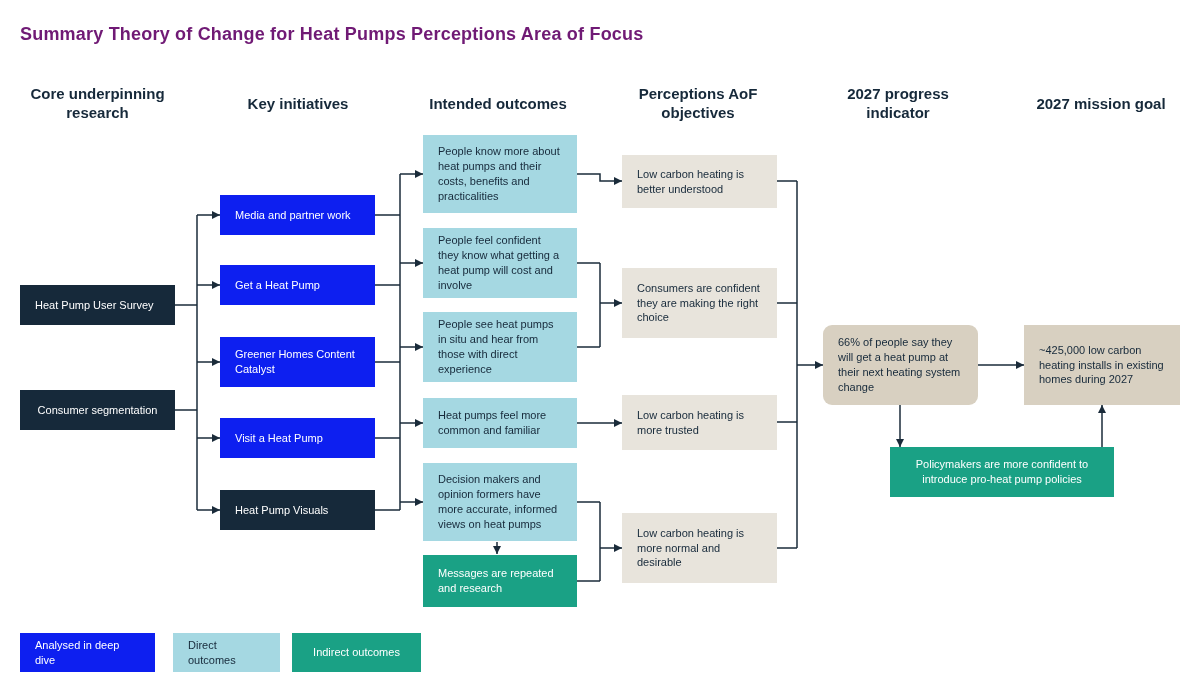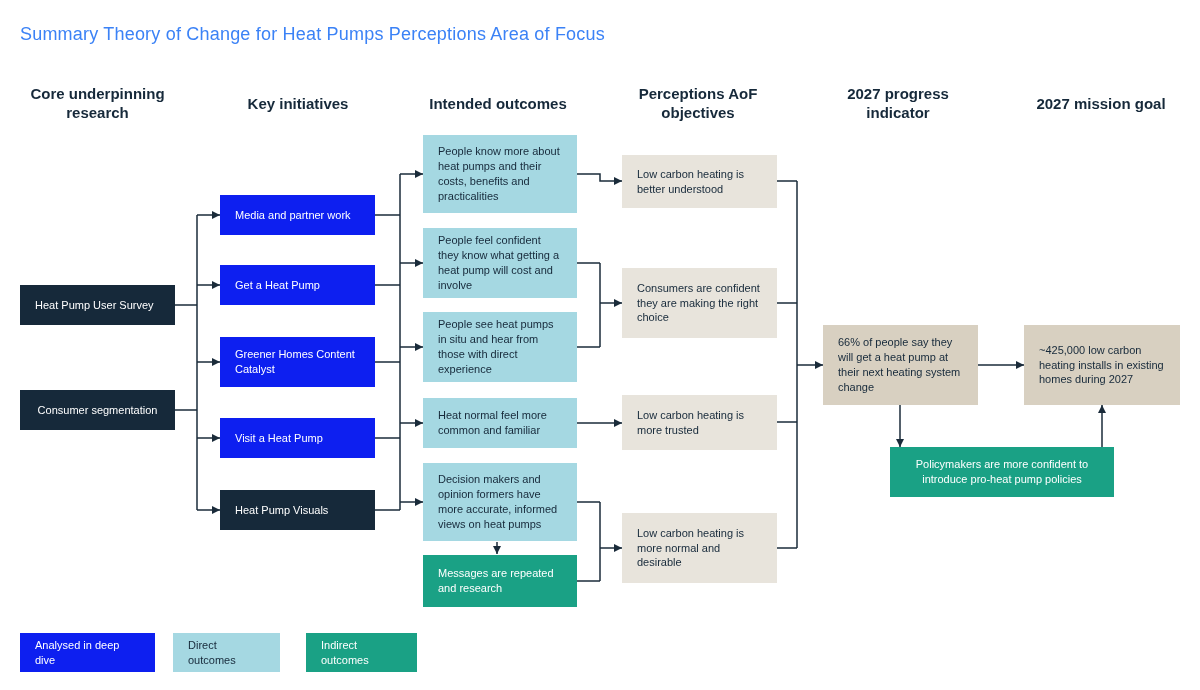--- a/index.html
+++ b/index.html
@@ -10,22 +10,22 @@
     width: 1200px;
     height: 690px;
     background: #ffffff;
     overflow: hidden;
   }
   .title {
     position: absolute;
     left: 20px;
     top: 24px;
     font-size: 18px;
-    font-weight: 400;
-    color: #3b82f6;
+    font-weight: 700;
+    color: #701a75;
     letter-spacing: 0.2px;
   }
   .col-header {
     position: absolute;
     font-size: 15px;
     font-weight: 700;
     color: #16293a;
     text-align: center;
     line-height: 1.25;
   }
@@ -153,21 +153,21 @@
   <div class="node lightblue" style="left:423px; top:135px; width:154px; height:78px;">
     <span>People know more about heat pumps and their costs, benefits and practicalities</span>
   </div>
   <div class="node lightblue" style="left:423px; top:312px; width:154px; height:70px;">
     <span>People see heat pumps in situ and hear from those with direct experience</span>
   </div>
   <div class="node lightblue" style="left:423px; top:228px; width:154px; height:70px;">
     <span>People feel confident they know what getting a heat pump will cost and involve</span>
   </div>
   <div class="node lightblue" style="left:423px; top:398px; width:154px; height:50px;">
-    <span>Heat normal feel more common and familiar</span>
+    <span>Heat pumps feel more common and familiar</span>
   </div>
   <div class="node lightblue" style="left:423px; top:463px; width:154px; height:78px;">
     <span>Decision makers and opinion formers have more accurate, informed views on heat pumps</span>
   </div>
   <div class="node green" style="left:423px; top:555px; width:154px; height:52px;">
     <span>Messages are repeated and research</span>
   </div>
 
   <div class="node gray" style="left:622px; top:155px; width:155px; height:53px;">
     <span>Low carbon heating is better understood</span>
@@ -175,34 +175,34 @@
   <div class="node gray" style="left:622px; top:268px; width:155px; height:70px;">
     <span>Consumers are confident they are making the right choice</span>
   </div>
   <div class="node gray" style="left:622px; top:395px; width:155px; height:55px;">
     <span>Low carbon heating is more trusted</span>
   </div>
   <div class="node gray" style="left:622px; top:513px; width:155px; height:70px;">
     <span>Low carbon heating is more normal and desirable</span>
   </div>
 
-  <div class="node tan" style="left:823px; top:325px; width:155px; height:80px;">
+  <div class="node tan" style="left:823px; top:325px; width:155px; height:80px;border-radius:9px;">
     <span>66% of people say they will get a heat pump at their next heating system change</span>
   </div>
   <div class="node green widepad" style="left:890px; top:447px; width:224px; height:50px;">
     <span>Policymakers are more confident to introduce pro-heat pump policies</span>
   </div>
 
   <div class="node tan" style="left:1024px; top:325px; width:156px; height:80px;">
     <span>~425,000 low carbon heating installs in existing homes during 2027</span>
   </div>
 
   <div class="node blue" style="left:20px; top:633px; width:135px; height:39px;">
     <span>Analysed in deep dive</span>
   </div>
   <div class="node lightblue" style="left:173px; top:633px; width:107px; height:39px;">
     <span>Direct outcomes</span>
   </div>
-  <div class="node green" style="left:306px; top:633px; width:111px; height:39px;">
+  <div class="node green" style="left:292px; top:633px; width:129px; height:39px;justify-content:center;">
     <span>Indirect outcomes</span>
   </div>
 
 </div>
 
 </body></html>

